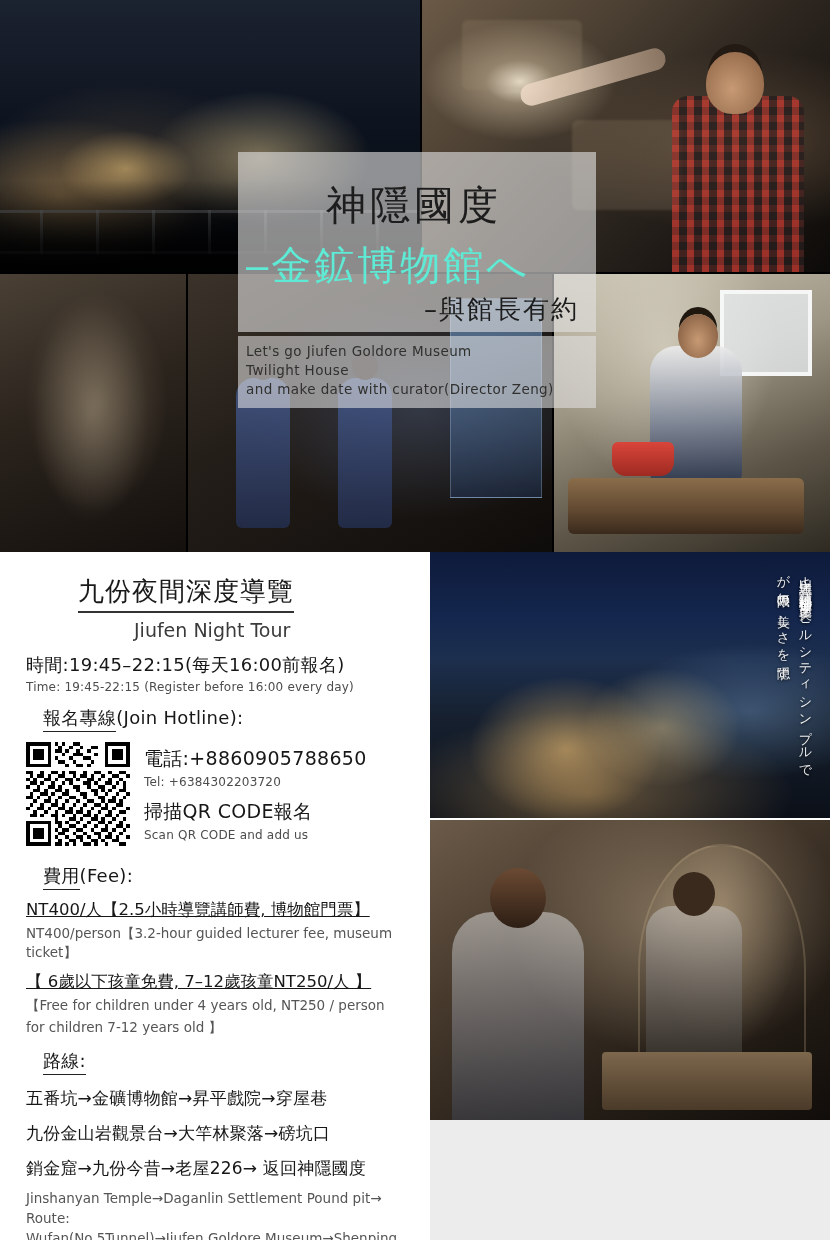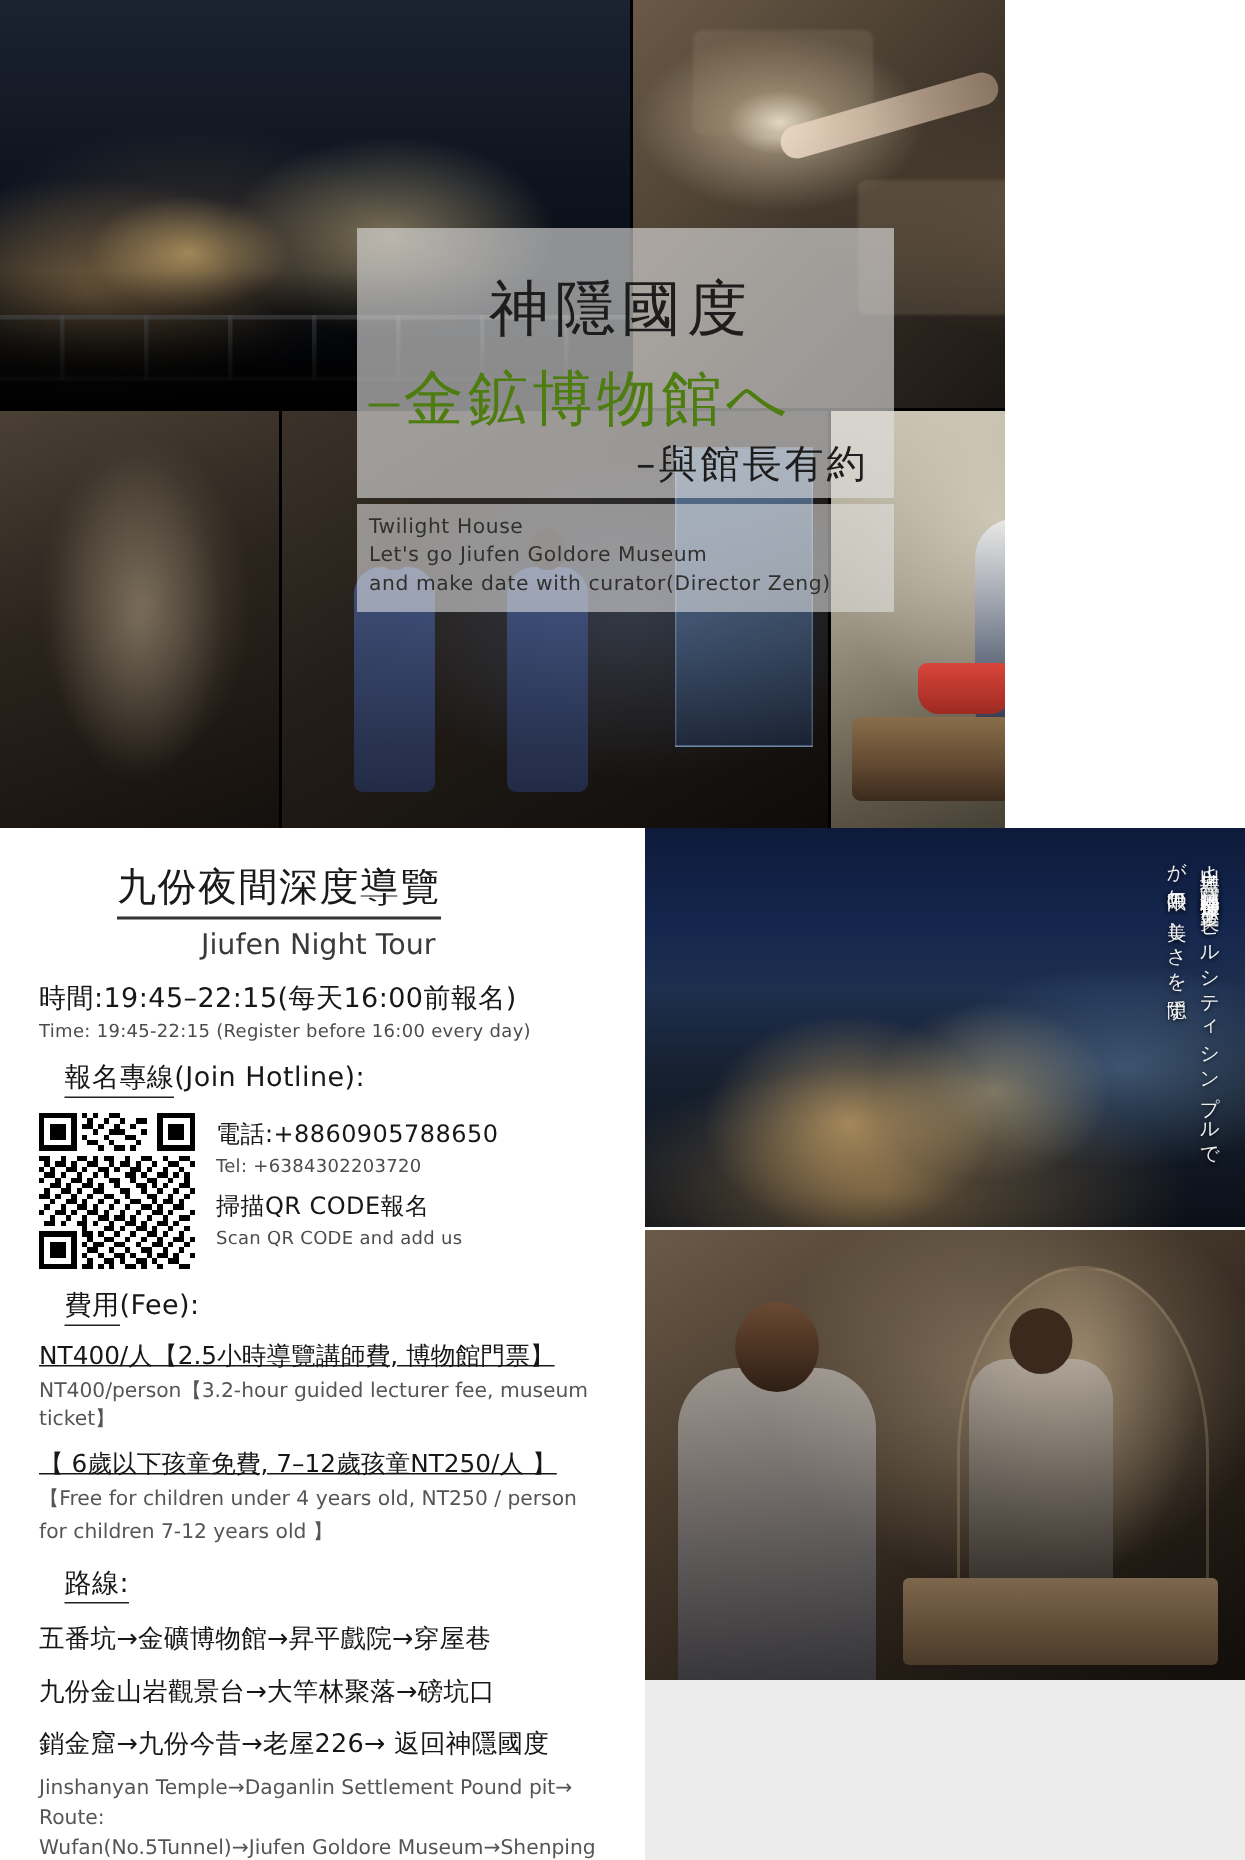--- a/index.html
+++ b/index.html
@@ -7,21 +7,21 @@
     width: 830px; height: 1240px;
     font-family: "Liberation Sans", sans-serif;
     background: #ffffff;
     overflow: hidden;
     position: relative;
   }
 
   
   .collage {
     position: relative;
-    width: 670px;
+    width: 830px;
     height: 552px;
     background: #000;
     overflow: hidden;
   }
   .ph { position: absolute; overflow: hidden; }
 
   
   .ph-night-city {
     left: 0; top: 0; width: 420px; height: 272px;
     background:
@@ -151,22 +151,22 @@
     position:absolute; left: 238px; top: 152px; width: 358px; height: 180px;
     background: rgba(225,225,225,0.62);
   }
   .title-cn1 {
     position:absolute; left: 326px; top: 178px;
     font-size: 40px; letter-spacing: 4px; color: #1d1d1d;
     font-family: "DejaVu Sans", sans-serif;
   }
   .title-cn2 {
     position:absolute; left: 246px; top: 238px;
-    font-size: 40px; letter-spacing: 3px; color: #4d7c0f;
-    font-family: Liberation Serif, serif;
+    font-size: 40px; letter-spacing: 3px; color: #5eead4;
+    font-family: Liberation Sans, sans-serif;
   }
   .title-cn3 {
     position:absolute; left: 424px; top: 292px;
     font-size: 26px; letter-spacing: 2px; color: #1d1d1d;
     font-family: "DejaVu Sans", sans-serif;
   }
   .subtitle-overlay {
     position:absolute; left: 238px; top: 336px; width: 358px; height: 72px;
     background: rgba(225,225,225,0.58);
   }
@@ -198,21 +198,21 @@
   .cn.u { border-bottom: 1.5px solid #222; display:inline-block; padding-bottom:1px;margin-left:17px; }
   .en { font-family:"DejaVu Sans", sans-serif; font-size: 12px; color:#4c4c4c; margin-top: 3px; letter-spacing:.2px;}
 
   .qr-row { display:flex; gap: 14px; margin-top: 10px; align-items:flex-start; }
   .qr {
     width: 104px; height: 104px; flex: 0 0 104px;
     background:#fff; position:relative;
   }
   .qr svg { display:block; }
   .qr-texts { padding-top: 4px; }
-  .qr-texts .cn { font-size: 16px; }
+  .qr-texts .cn { font-size: 19px; }
   .qr-texts .en { margin-bottom: 10px; }
 
   .route-line { font-family:"DejaVu Sans", sans-serif; font-size: 17px; color:#171717; margin-top: 12px; letter-spacing:.2px;}
   .route-en { font-family:"DejaVu Sans", sans-serif; font-size: 13.5px; color:#555; line-height: 20px; margin-top: 8px; }
 
   .fee-cn { font-family:"DejaVu Sans", sans-serif; font-size: 16.5px; color:#171717; margin-top: 9px; text-decoration: underline; }
   .fee-en { font-family:"DejaVu Sans", sans-serif; font-size: 13.5px; color:#555; margin-top: 3px; line-height: 19px; }
 
   
   .ph-aerial {
@@ -319,22 +319,22 @@
     <div class="wood-trough"></div>
   </div>
 
   <div class="title-overlay"></div>
   <div class="title-cn1">神隱國度</div>
   <div class="title-cn2">–金鉱博物館へ</div>
   <div class="title-cn3">–與館長有約</div>
 
   <div class="subtitle-overlay"></div>
   <div class="sub-en">
+    <div>Let's go Jiufen Goldore Museum</div>
     <div>Twilight House</div>
-    <div>Let's go Jiufen Goldore Museum</div>
     <div>and make date with curator(Director Zeng)</div>
   </div>
 </div>
 
 <div class="lower">
 
   <div class="info">
 
     <div class="hd-cn">九份夜間深度導覽</div>
     <div class="hd-en">Jiufen Night Tour</div>

